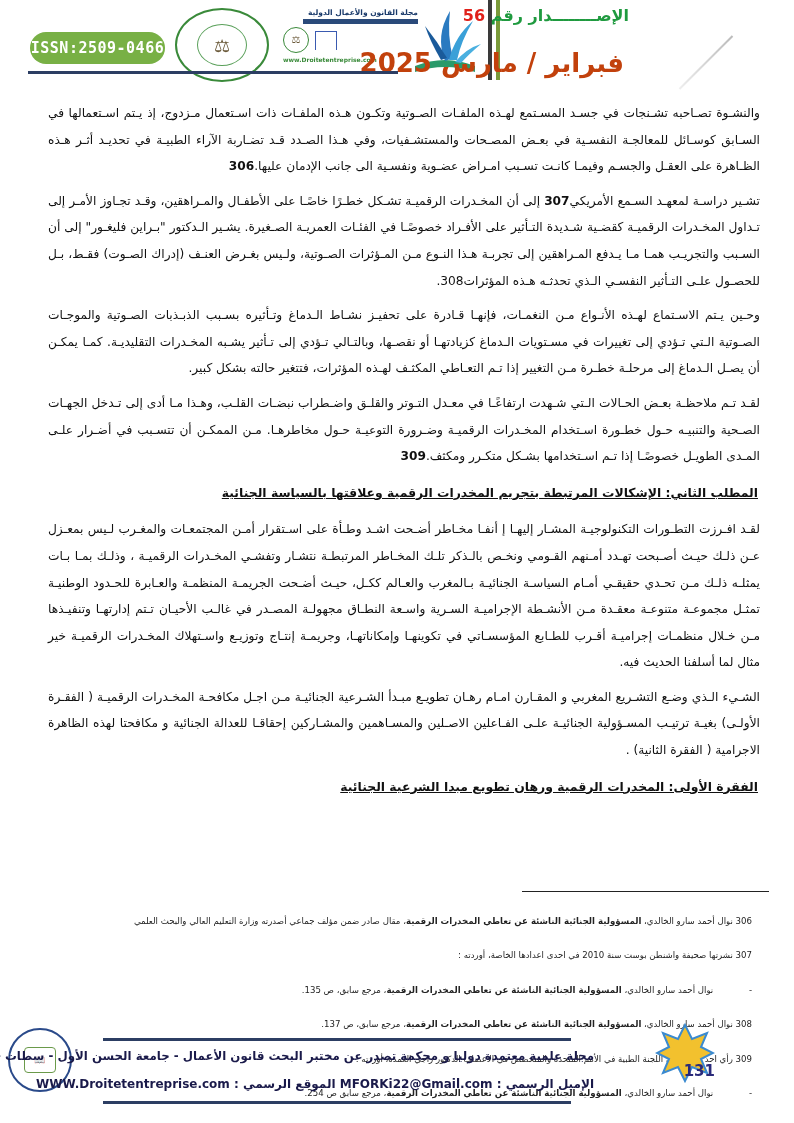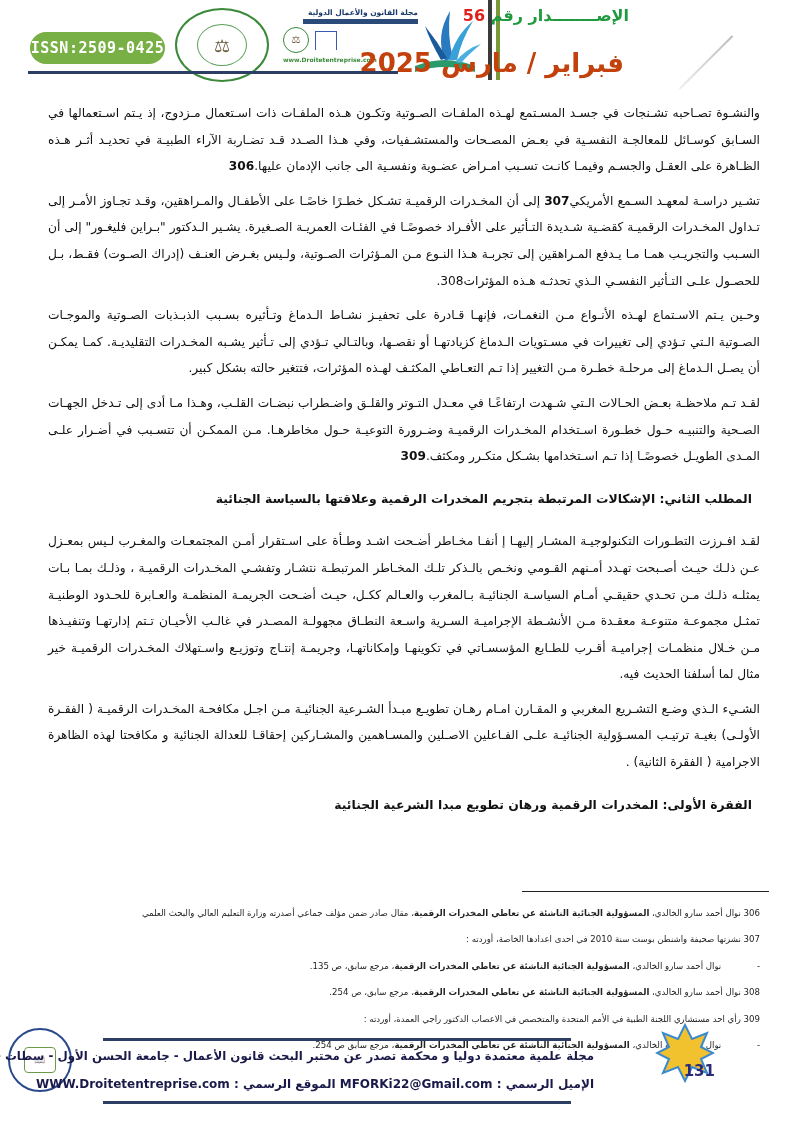--- a/index.html
+++ b/index.html
@@ -23,46 +23,46 @@
   .issue-line { position:absolute; right:165px; top:6px; font-size:16px; font-weight:bold; color:#1f9a3f; direction:rtl; white-space:nowrap; }
   .issue-line .num { color:#e0201a; }
   .date-line { position:absolute; right:170px; top:48px; font-size:26px; font-weight:bold; color:#c2410c; direction:rtl; white-space:nowrap; }
   .diag-line { position:absolute; left:705px; top:25px; width:2px; height:75px; background:linear-gradient(#bbb,#eee); transform:rotate(45deg); }
   .header-rule { position:absolute; left:28px; top:71px; width:370px; height:3px; background:#2c3e63; }
 
   
   .content { position:absolute; left:40px; top:92px; width:728px; direction:rtl; text-align:justify; font-family:"DejaVu Sans", sans-serif; font-size:12.2px; line-height:26.6px; }
   .content p { margin:8px; text-align-last:right; }
   .content .bold-num { font-weight:bold; }
-  .content h3 { margin:16px; font-size:12.4px; font-weight:bold; line-height:26.6px; }
+  .content h3 { margin:10px; font-size:12.4px; font-weight:bold; line-height:26.6px;text-decoration:underline; }
 
   
   .fn-rule { position:absolute; right:25px; top:891px; width:247px; height:1px; background:#222; }
   .footnotes { position:absolute; left:40px; top:896px; width:728px; direction:rtl; font-size:8.6px; line-height:18.4px; color:#222; }
-  .footnotes p { margin:8px; white-space:nowrap; overflow:hidden; }
+  .footnotes p { margin:16px; white-space:nowrap; overflow:hidden; }
   .footnotes .dash { padding-right:0; }
   .footnotes .dash .d { display:inline-block; width:36px; text-align:right; }
   .footnotes b { font-weight:bold; }
 
   
   .footer-seal { position:absolute; left:8px; top:1028px; width:60px; height:60px; border:2px solid #2a4a8a; border-radius:50%; display:flex; align-items:center; justify-content:center; }
   .footer-seal .fsi { width:30px; height:24px; border:1px solid #6a9a4a; border-radius:4px; font-size:9px; color:#3a7a3a; text-align:center; line-height:24px; }
   .footer-rule-top { position:absolute; left:103px; top:1038px; width:468px; height:3px; background:#2c3e63; }
   .footer-rule-bot { position:absolute; left:103px; top:1101px; width:468px; height:3px; background:#2c3e63; }
   .footer-line1 { position:absolute; right:200px; top:1049px; direction:rtl; font-size:11.8px; font-weight:bold; color:#1a1a4a; white-space:nowrap; }
   .footer-line2 { position:absolute; right:200px; top:1077px; direction:rtl; font-size:12px; font-weight:bold; color:#1a1a4a; white-space:nowrap; }
   .page-badge { position:absolute; left:655px; top:1023px; width:60px; height:60px; }
   .page-badge .star { position:absolute; inset:0; }
   .page-badge .pnum { position:absolute; left:0; top:18px; width:60px; height:60px; line-height:60px; text-align:right; font-size:15px; font-weight:bold; color:#2a2a7a; }
 </style>
 </head>
 <body>
 
 <div class="header">
-  <div class="issn">ISSN:2509-0425</div>
+  <div class="issn">ISSN:2509-0466</div>
 
   <div class="seal">
     <div class="inner">⚖</div>
   </div>
 
   <div class="journal-logo">
     <div class="jtitle">مجلة القانون والأعمال الدولية</div>
     <div class="jbar"></div>
     <div class="jrow">
       <div class="mini-seal">⚖</div>
@@ -100,21 +100,21 @@
   <p>لقـد افـرزت التطـورات التكنولوجيـة المشـار إليهـا إ أنفـا مخـاطر أضـحت اشـد وطـأة على اسـتقرار أمـن المجتمعـات والمغـرب لـيس بمعـزل عـن ذلـك حيـث أصـبحت تهـدد أمـنهم القـومي ونخـص بالـذكر تلـك المخـاطر المرتبطـة نتشـار وتفشـي المخـدرات الرقميـة ، وذلـك بمـا بـات يمثلـه ذلـك مـن تحـدي حقيقـي أمـام السياسـة الجنائيـة بـالمغرب والعـالم ككـل، حيـث أضـحت الجريمـة المنظمـة والعـابرة للحـدود الوطنيـة تمثـل مجموعـة متنوعـة معقـدة مـن الأنشـطة الإجراميـة السـرية واسـعة النطـاق مجهولـة المصـدر في غالـب الأحيـان تـتم إدارتهـا وتنفيـذها مـن خـلال منظمـات إجراميـة أقـرب للطـابع المؤسسـاتي في تكوينهـا وإمكاناتهـا، وجريمـة إنتـاج وتوزيـع واسـتهلاك المخـدرات الرقميـة خير مثال لما أسلفنا الحديث فيه.</p>
   <p>الشـيء الـذي وضـع التشـريع المغربي و المقـارن امـام رهـان تطويـع مبـدأ الشـرعية الجنائيـة مـن اجـل مكافحـة المخـدرات الرقميـة ( الفقـرة الأولـى) بغيـة ترتيـب المسـؤولية الجنائيـة علـى الفـاعلين الاصـلين والمسـاهمين والمشـاركين إحقاقـا للعدالة الجنائية و مكافحتا لهذه الظاهرة الاجرامية      ( الفقرة الثانية) .</p>
   <h3>الفقرة الأولى:  المخدرات الرقمية ورهان تطويع مبدا الشرعية الجنائية</h3>
 </div>
 
 <div class="fn-rule"></div>
 <div class="footnotes">
   <p><span>306</span> <span>نوال أحمد سارو الخالدي، </span><b>المسؤولية الجنائية الناشئة عن تعاطي المخدرات الرقمية</b><span>، مقال صادر ضمن مؤلف جماعي أصدرته وزارة التعليم العالي والبحث العلمي</span></p>
   <p><span>307</span> <span>نشرتها صحيفة واشنطن بوست سنة 2010 في احدى اعدادها الخاصة، أوردته :</span></p>
   <p class="dash"><span class="d">-</span> <span>نوال أحمد سارو الخالدي، </span><b>المسؤولية الجنائية الناشئة عن تعاطي المخدرات الرقمية</b><span>، مرجع سابق، ص 135.</span></p>
-  <p><span>308</span> <span>نوال أحمد سارو الخالدي، </span><b>المسؤولية الجنائية الناشئة عن تعاطي المخدرات الرقمية</b><span>، مرجع سابق، ص 254.</span></p>
+  <p><span>308</span> <span>نوال أحمد سارو الخالدي، </span><b>المسؤولية الجنائية الناشئة عن تعاطي المخدرات الرقمية</b><span>، مرجع سابق، ص 137.</span></p>
   <p><span>309</span> <span>رأي احد مستشاري اللجنة الطبية في الأمم المتحدة والمتخصص في الاعصاب الدكتور راجي العمدة، أوردته :</span></p>
   <p class="dash"><span class="d">-</span> <span>نوال أحمد سارو الخالدي، </span><b>المسؤولية الجنائية الناشئة عن تعاطي المخدرات الرقمية</b><span>، مرجع سابق ص 254.</span></p>
 </div>
 
 <div class="footer-seal">
   <div class="fsi">📖</div>
 </div>
 <div class="footer-rule-top"></div>
 <div class="footer-line1">مجلة علمية معتمدة  دوليا و محكمة تصدر عن مختبر البحث قانون الأعمال - جامعة الحسن الأول - سطات - المغرب</div>
 <div class="footer-line2">الإميل الرسمي :  MFORKi22@Gmail.com الموقع الرسمي : WWW.Droitetentreprise.com</div>

